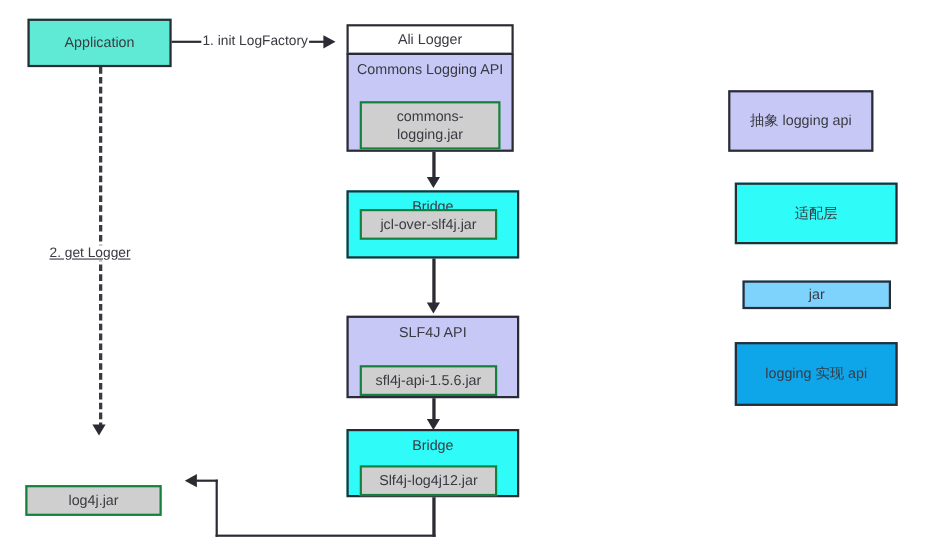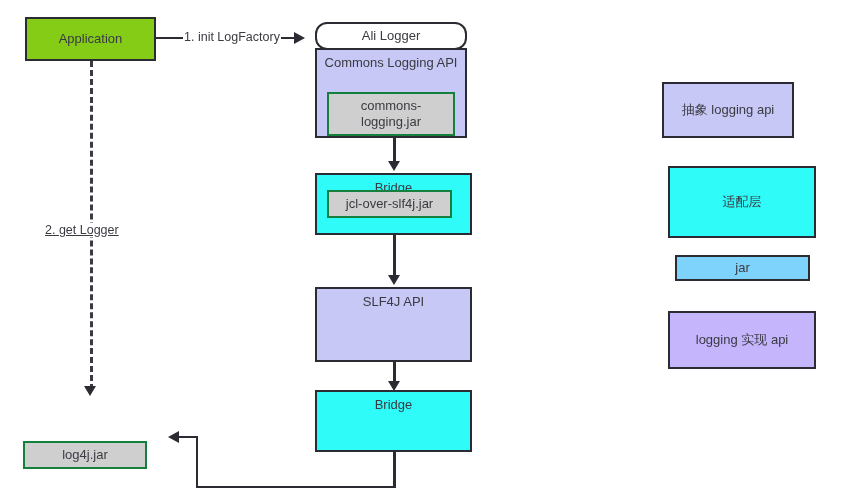--- a/index.html
+++ b/index.html
@@ -41,25 +41,25 @@
     border: 2px solid #15803d;
     background: #cfcfcf;
     color: #3a3a42;
     font-size: 13px;
     line-height: 1.25;
     text-align: center;
     display: flex;
     align-items: center;
     justify-content: center;
   }
-  .c-white  { background: #ffffff; border-radius: 12px; }
-  .c-green  { background: #84cc16; }
+  .c-white  { background: #ffffff; }
+  .c-green  { background: #5eead4; }
   .c-lav    { background: #c7c8f5; }
   .c-cyan   { background: #2ffcf8; }
-  .c-pink   { background: #c4b5fd; }
+  .c-pink   { background: #0ea5e9; }
   .c-gray   { background: #7dd3fc; }
 
   .vline {
     position: absolute;
     background: #2b2b33;
     width: 2px;
   }
   .hline {
     position: absolute;
     background: #2b2b33;
@@ -137,44 +137,50 @@
   <div class="jar" style="left:327px; top:190px; width:125px; height:28px;">
     <span>jcl-over-slf4j.jar</span>
   </div>
 
   <div class="vline" style="left:393px; top:235px; width:3px; height:43px;"></div>
   <div class="arrow-down" style="left:388px; top:275px;"></div>
 
   <div class="box top-label c-lav" style="left:315px; top:287px; width:157px; height:75px;">
     <span>SLF4J API</span>
   </div>
+  <div class="jar" style="left:327px; top:332px; width:125px; height:28px;">
+    <span>sfl4j-api-1.5.6.jar</span>
+  </div>
 
   <div class="vline" style="left:393px; top:362px; width:3px; height:22px;"></div>
   <div class="arrow-down" style="left:388px; top:381px;"></div>
 
   <div class="box top-label c-cyan" style="left:315px; top:390px; width:157px; height:62px;">
     <span>Bridge</span>
+  </div>
+  <div class="jar" style="left:327px; top:423px; width:125px; height:28px;">
+    <span>Slf4j-log4j12.jar</span>
   </div>
 
   <div class="vline" style="left:393px; top:452px; width:3px; height:36px;"></div>
   <div class="hline" style="left:196px; top:486px; width:200px;"></div>
   <div class="vline" style="left:196px; top:436px; width:2px; height:52px;"></div>
   <div class="hline" style="left:178px; top:436px; width:20px;"></div>
   <div class="arrow-left" style="left:168px; top:431px;"></div>
 
   <div class="jar" style="left:23px; top:441px; width:124px; height:28px;">
     <span>log4j.jar</span>
   </div>
 
   <div>
     <div class="box centered c-lav" style="left:662px; top:82px; width:132px; height:56px;">
       <span>抽象 logging api</span>
     </div>
 
-    <div class="box centered c-cyan" style="left:668px; top:166px; width:148px; height:72px;">
+    <div class="box centered c-cyan" style="left:668px; top:166px; width:148px; height:56px;">
       <span>适配层</span>
     </div>
 
     <div class="box centered c-gray" style="left:675px; top:255px; width:135px; height:26px;">
       <span>jar</span>
     </div>
 
     <div class="box centered c-pink" style="left:668px; top:311px; width:148px; height:58px;">
       <span>logging 实现 api</span>
     </div>

